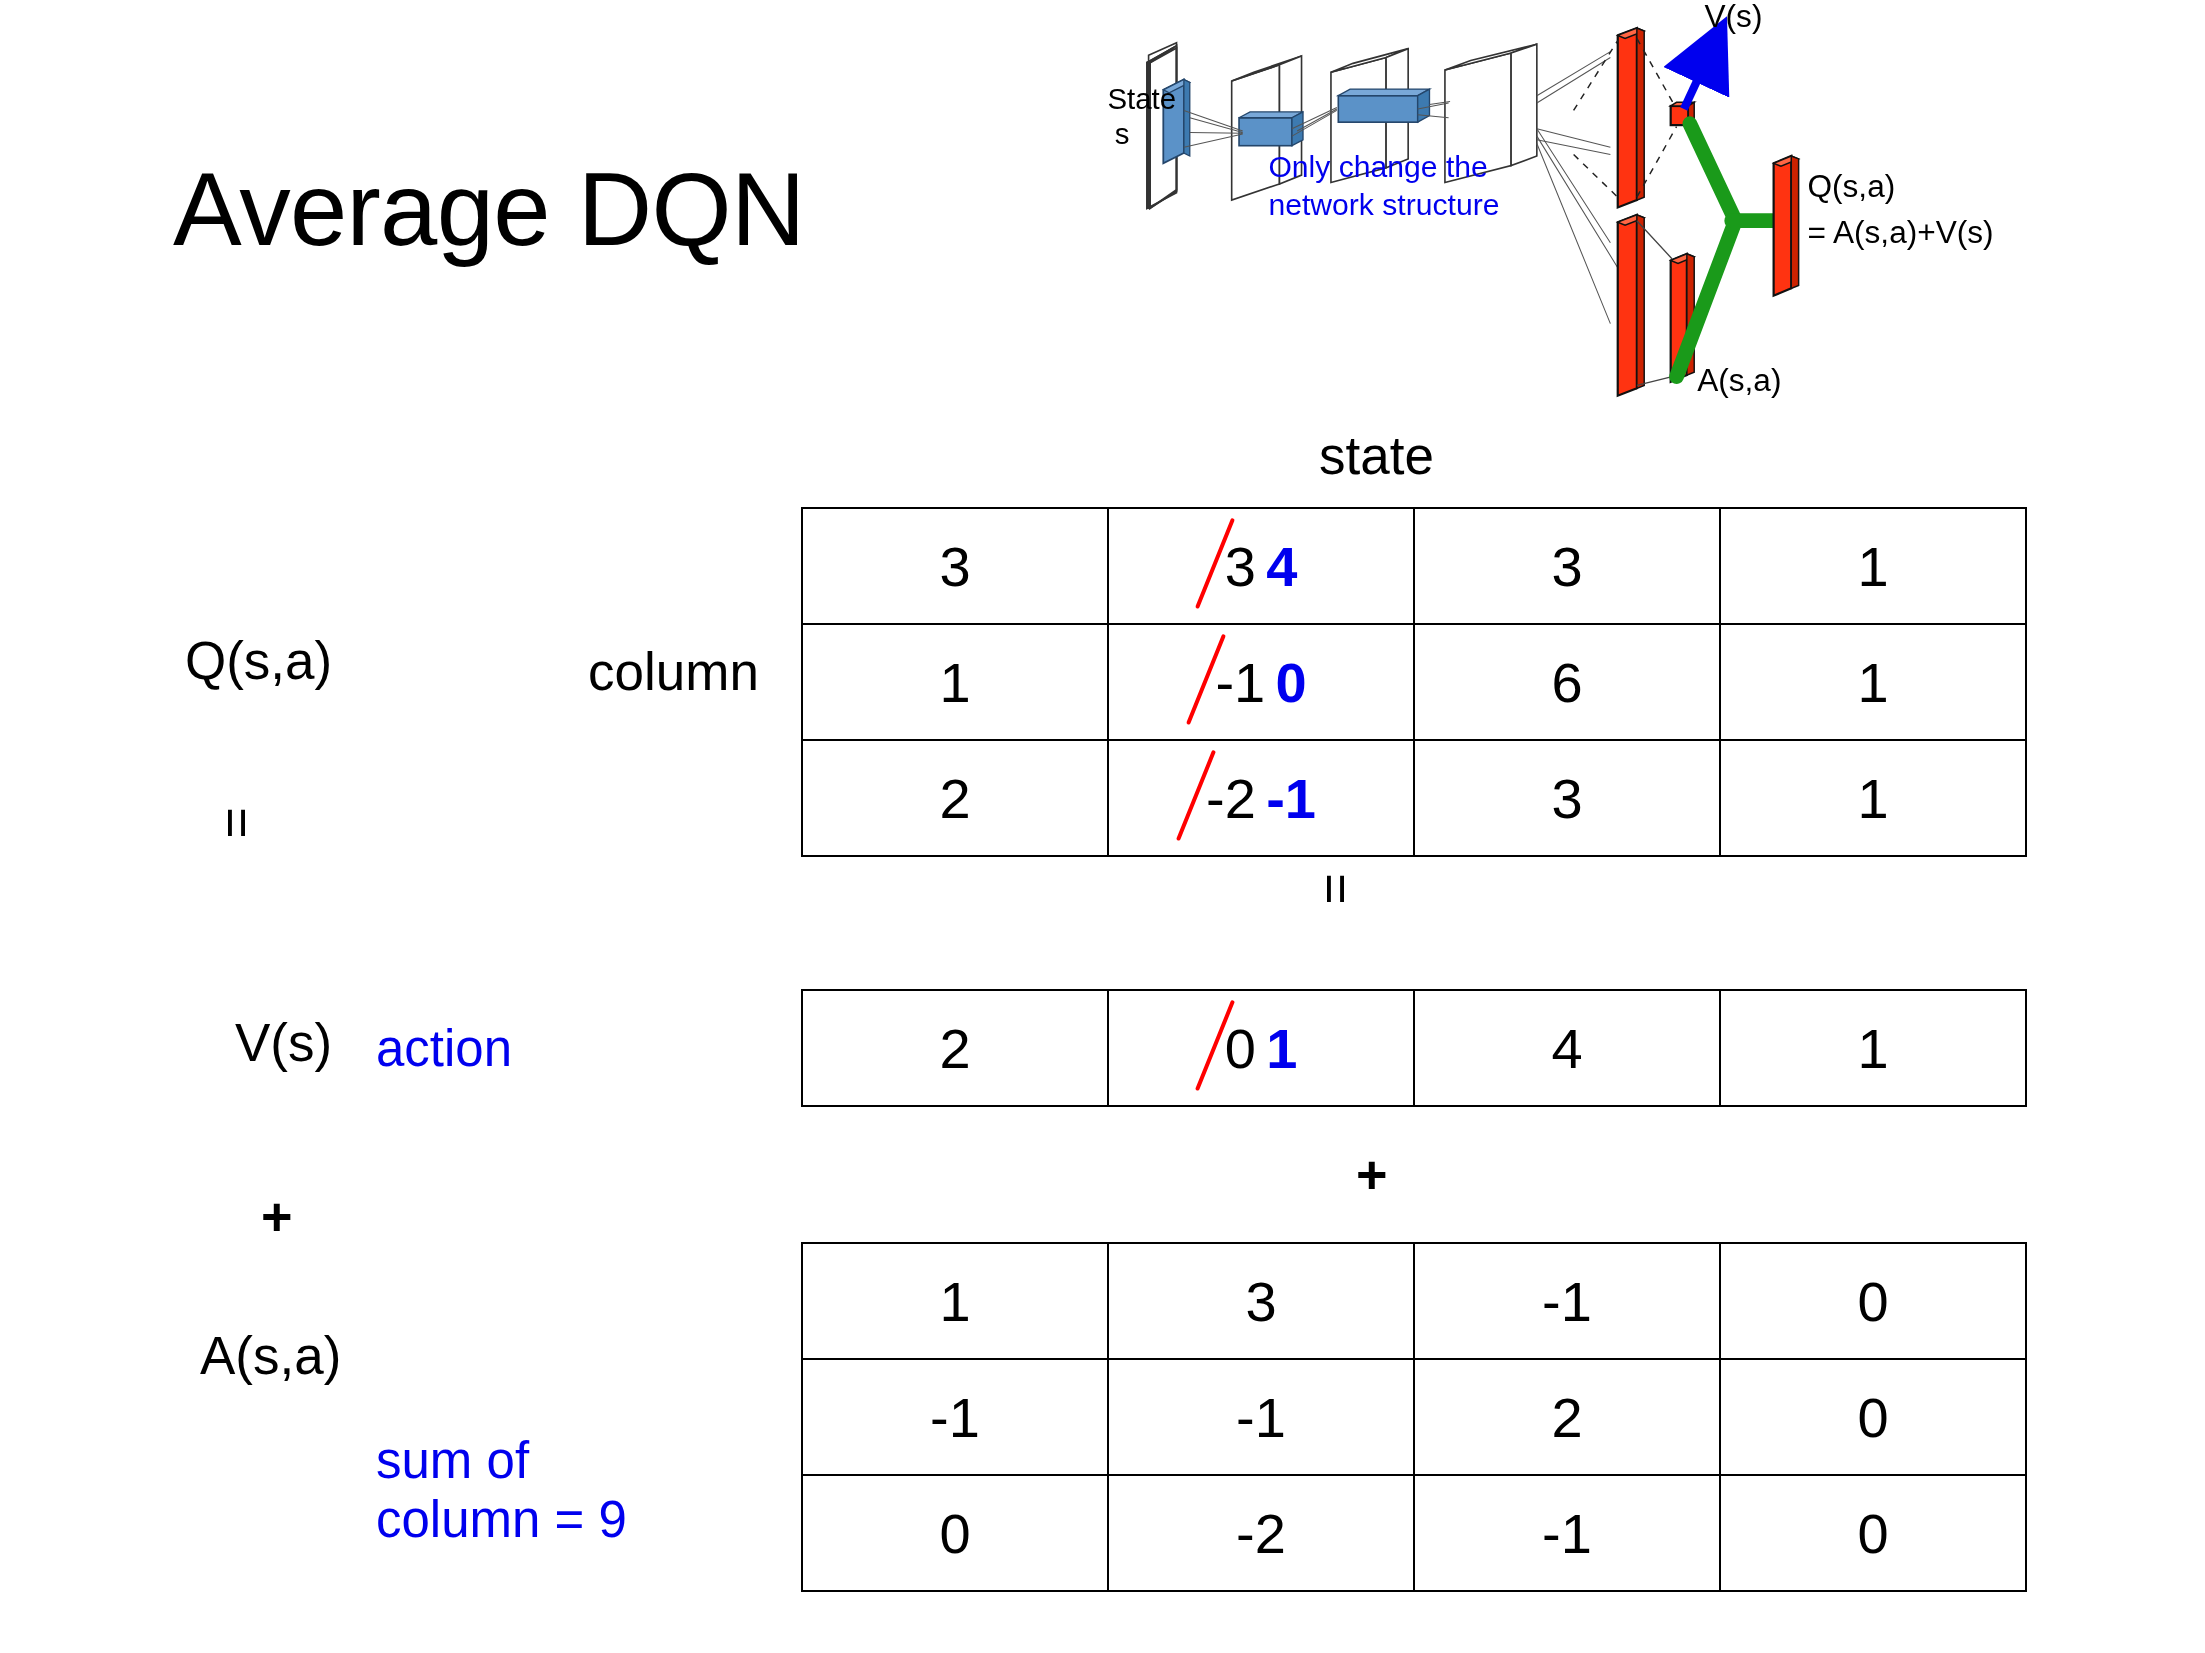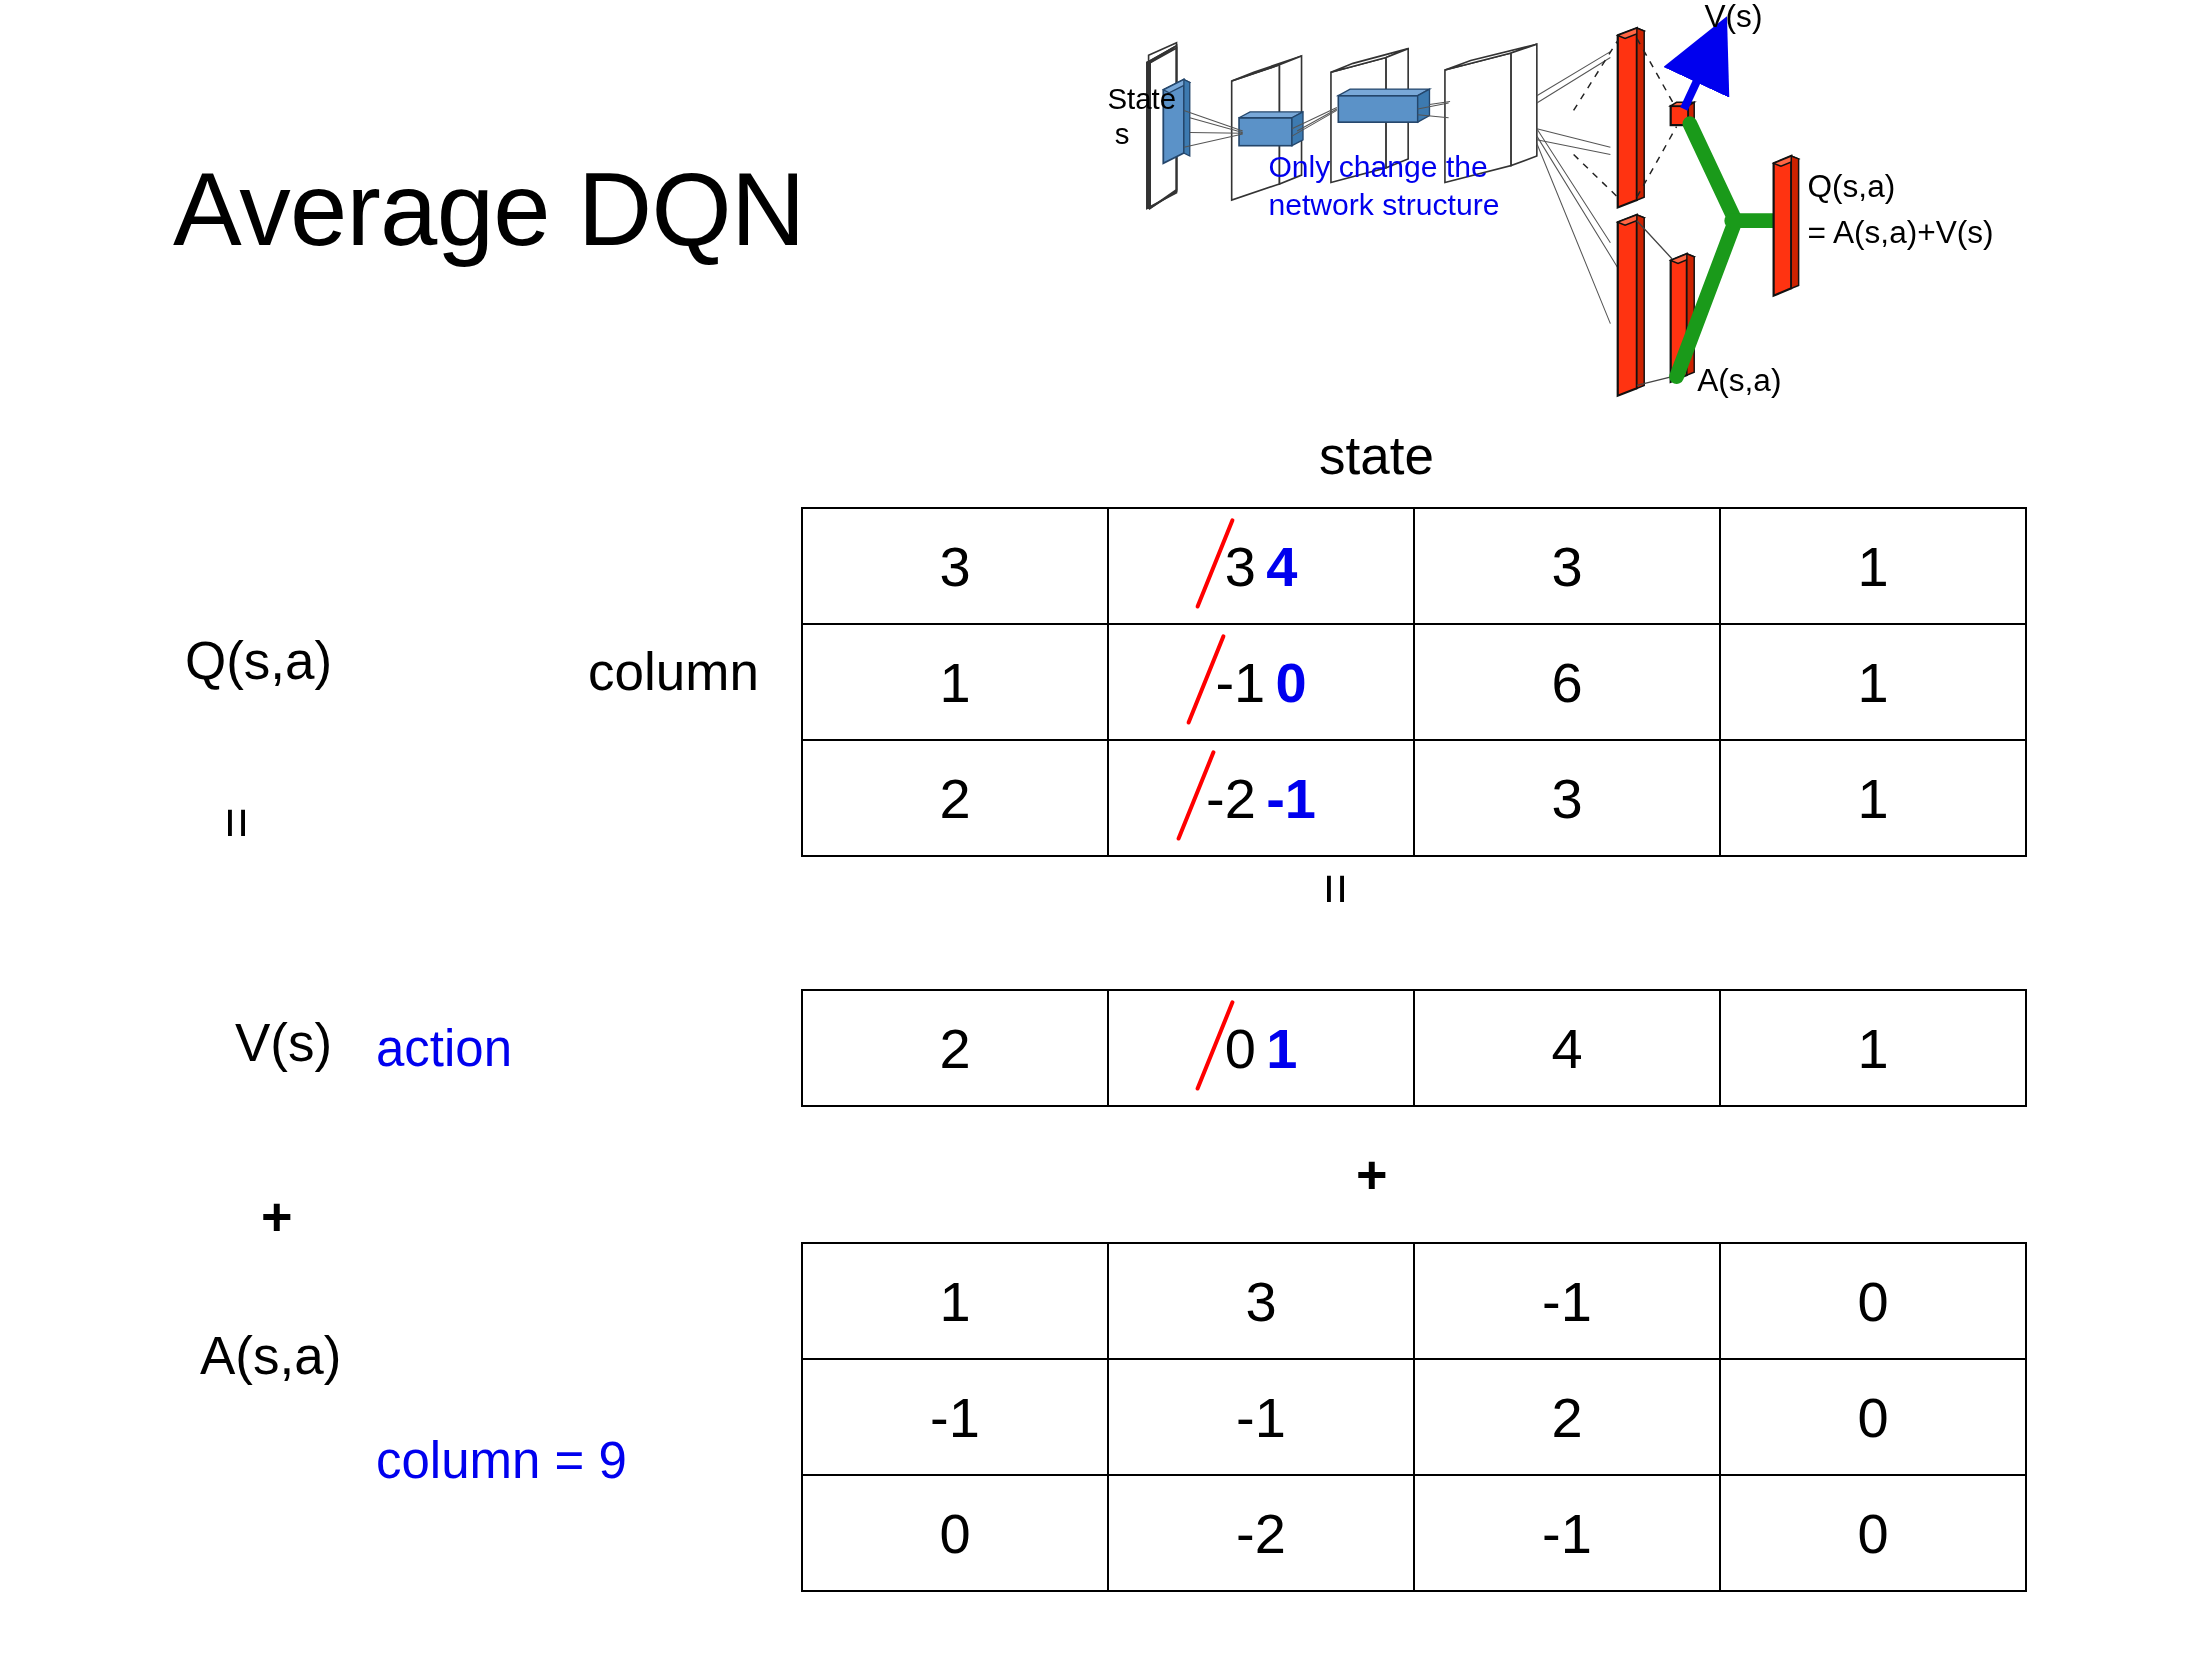--- a/index.html
+++ b/index.html
@@ -192,20 +192,21 @@
 
 <div class="abs lbl" id="eq-sign-1">=</div>
 <div class="abs lbl" id="plus-sign-1">+</div>
 <div class="abs lbl" id="eq-sign-2">=</div>
 <div class="abs lbl" id="plus-sign-2">+</div>
 
 <div class="abs" id="avg-note">
   <div>action</div>
 </div>
 <div class="abs" id="sum-note">
+  <div>sum of</div>
   <div>column = 9</div>
 </div>
 
 <table class="abs grid" id="q-table">
     <tbody>
       <tr>
         <td><span>3</span></td>
         <td><span class="edit">
             <span class="old">3</span>
             <span class="new">4</span>

